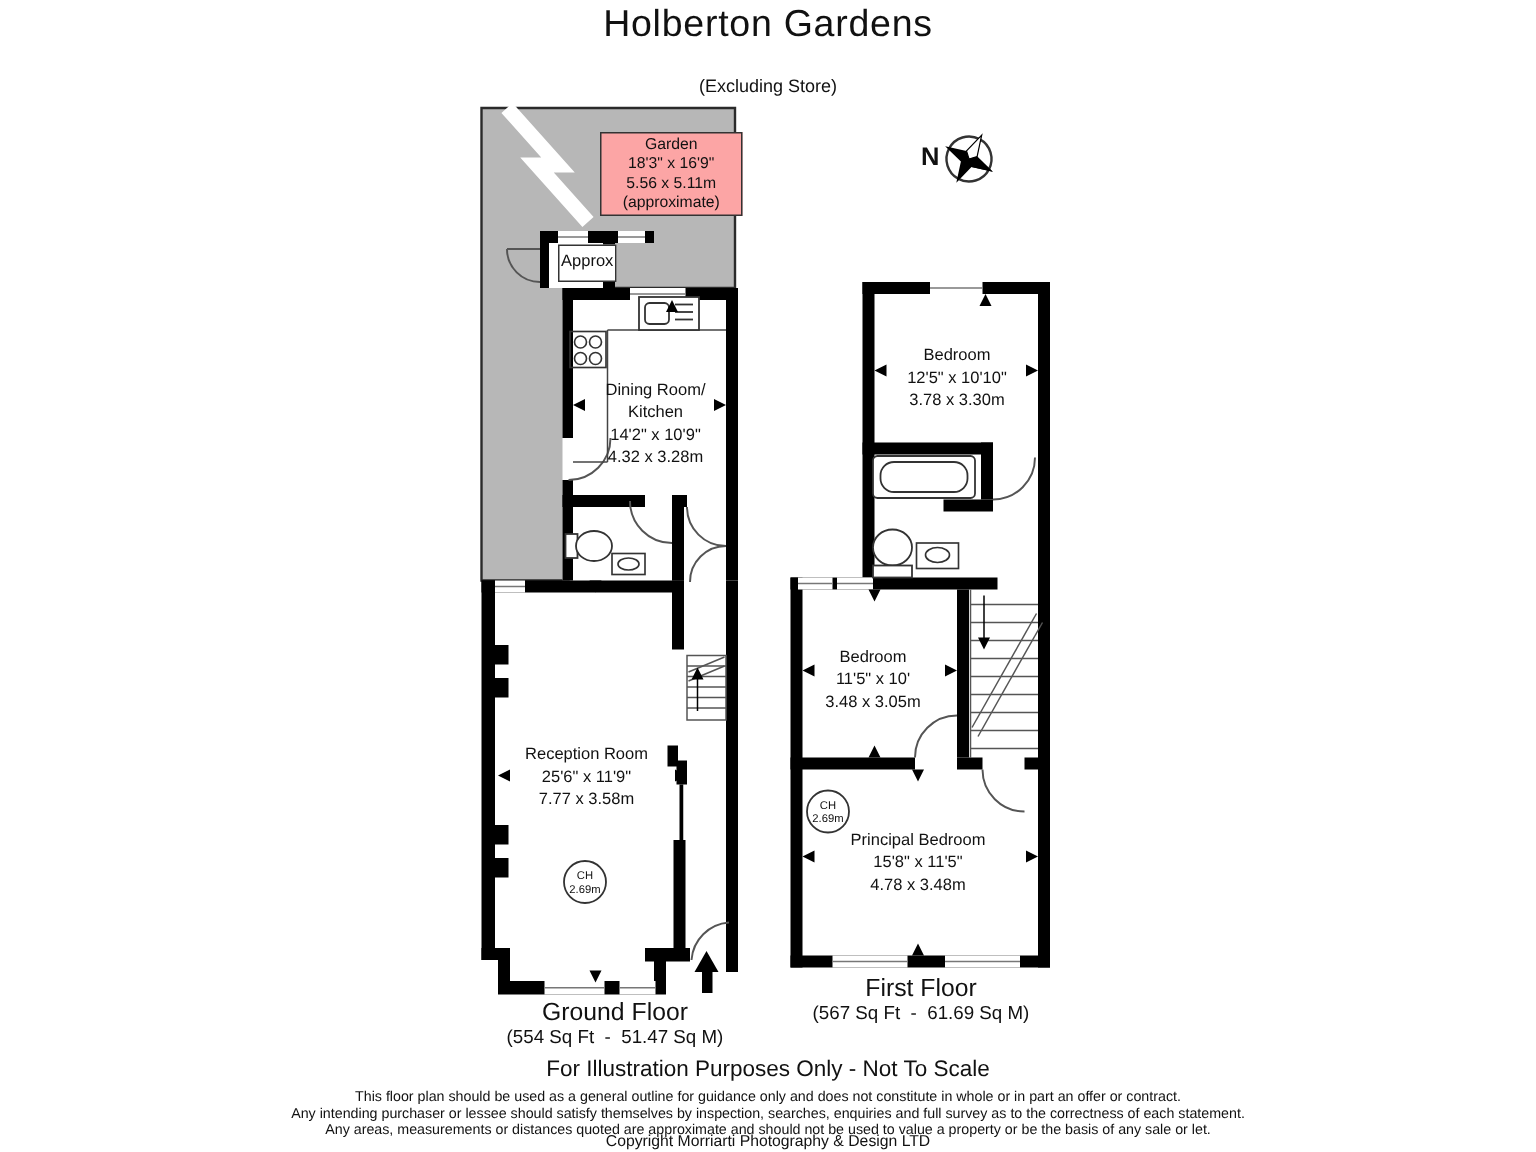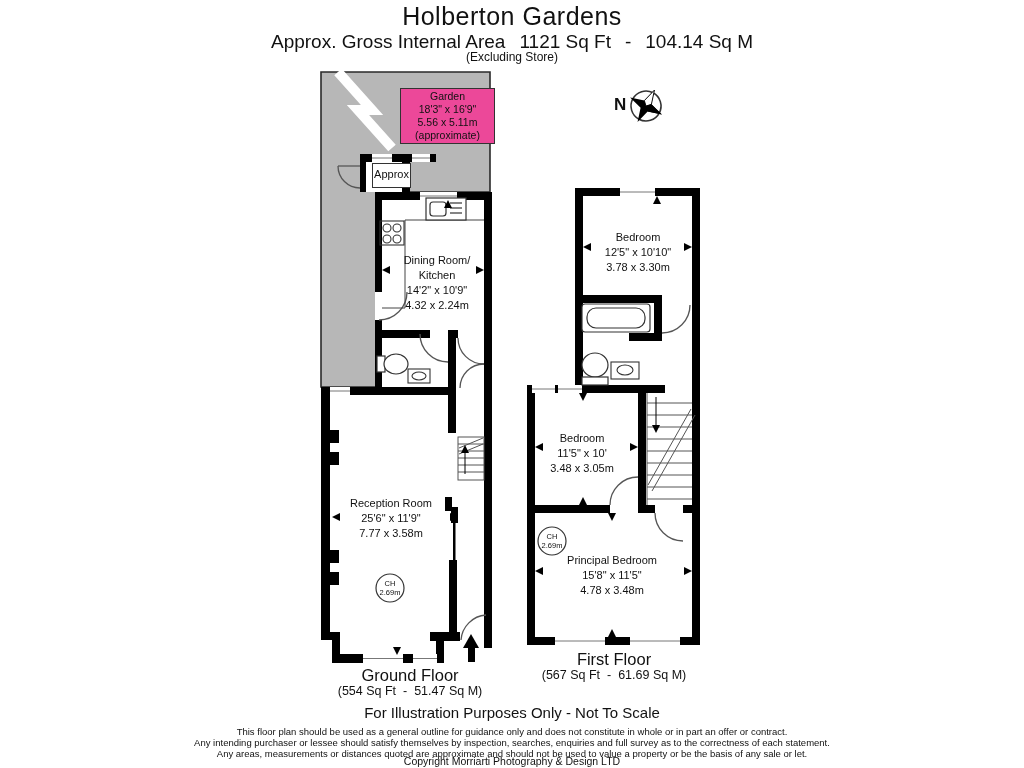--- a/index.html
+++ b/index.html
@@ -5,43 +5,37 @@
   html,body{margin:0;padding:0;background:#fff;}
   #canvas{position:relative;width:1024px;height:768px;background:#ffffff;overflow:hidden;
           font-family:"Liberation Sans",sans-serif;color:#111;}
   .abs{position:absolute;}
   .ctr{text-align:center;}
   .pre{white-space:pre;}
   .title{font-size:25px;letter-spacing:.5px;}
   .subtitle{font-size:19px;display:flex;justify-content:center;align-items:baseline;gap:14px;}
   .note{font-size:12px;}
   .roomlabel{font-size:11px;line-height:15px;text-align:center;}
-  .labelbox{background:#ec4899;border:1px solid #333;font-size:10.5px;line-height:13px;text-align:center;padding:1px 0;}
+  .labelbox{background:#fca5a5;border:1px solid #333;font-size:10.5px;line-height:13px;text-align:center;padding:1px 0;}
   .storebox{background:#fff;border:1px solid #333;font-size:11px;text-align:center;line-height:21px;}
   .chtext{font-size:7.5px;line-height:9px;text-align:center;}
   .floorname{font-size:16.5px;}
   .floorarea{font-size:12.5px;}
   .illus{font-size:15px;}
   .disc{font-size:9.5px;line-height:11.5px;}
   .copyr{font-size:10.5px;}
   svg{position:absolute;display:block;}
   .nletter{font-size:17px;font-weight:bold;}
 </style>
 </head>
 <body>
 
 <div id="canvas">
 
   <div class="abs ctr title" style="left:0;top:2px;width:1024px;">Holberton Gardens</div>
-  <div class="abs subtitle" style="left:0;top:31px;width:1024px;">
-    <span>Approx. Gross Internal Area</span>
-    <span>1121 Sq Ft</span>
-    <span>-</span>
-    <span>104.14 Sq M</span>
-  </div>
   <div class="abs ctr note" style="left:0;top:50px;width:1024px;">(Excluding Store)</div>
 
   <svg class="abs" style="left:606px;top:82px;" width="64" height="48" viewBox="0 0 64 48">
     <text x="8" y="28" class="nletter" fill="#111" font-size="17" font-weight="bold" font-family="Liberation Sans, sans-serif">N</text>
     <g transform="rotate(28 40 24)">
       <circle cx="40" cy="24" r="15" fill="none" stroke="#333" stroke-width="1.6"></circle>
       <polygon points="40,6 44,20 58,24 44,28 40,42 36,28 22,24 36,20" fill="#000"></polygon>
       <polygon points="40,6 44,20 40,24 36,20" fill="#fff" stroke="#000" stroke-width="0.8"></polygon>
       <polygon points="58,24 44,28 40,24 44,20" fill="#000"></polygon>
     </g>
@@ -267,21 +261,21 @@
     <div>Garden</div>
     <div>18'3" x 16'9"</div>
     <div>5.56 x 5.11m</div>
     <div>(approximate)</div>
   </div>
   <div class="abs storebox" style="left:372px;top:163px;width:37px;height:23px;">Approx</div>
   <div class="abs roomlabel" style="left:377px;top:253px;width:120px;">
     <div>Dining Room/</div>
     <div>Kitchen</div>
     <div>14'2" x 10'9"</div>
-    <div>4.32 x 2.24m</div>
+    <div>4.32 x 3.28m</div>
   </div>
   <div class="abs roomlabel" style="left:331px;top:496px;width:120px;">
     <div>Reception Room</div>
     <div>25'6" x 11'9"</div>
     <div>7.77 x 3.58m</div>
   </div>
   <div class="abs chtext" style="left:370px;top:579px;width:40px;">
     <div>CH</div>
     <div>2.69m</div>
   </div>

